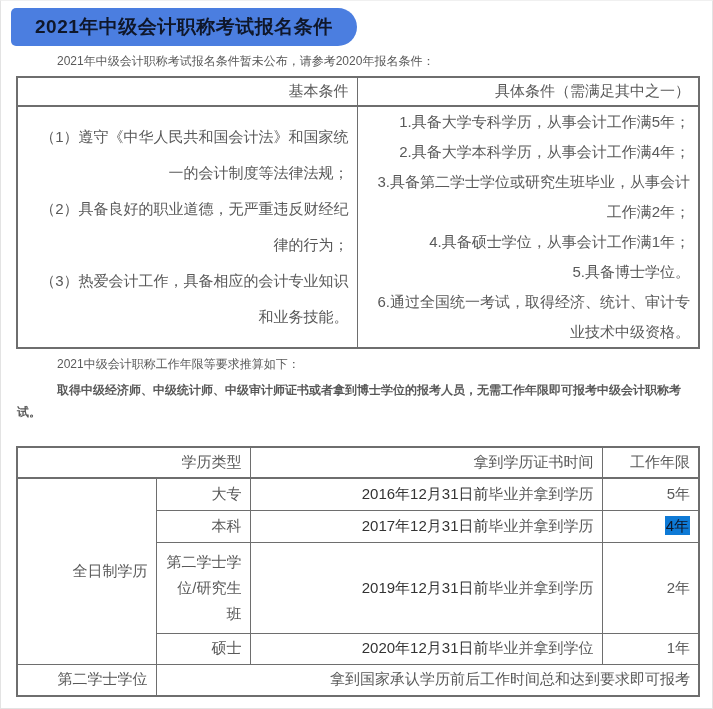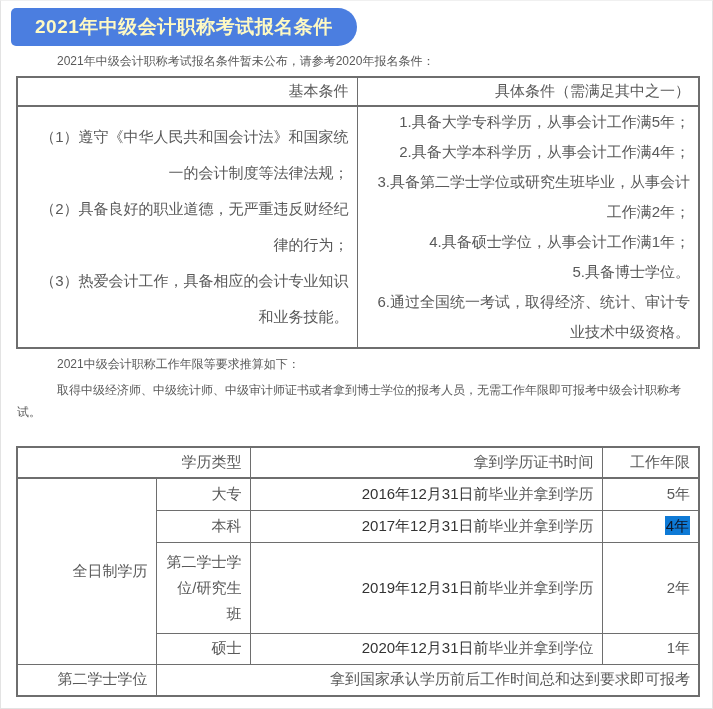--- a/index.html
+++ b/index.html
@@ -27,36 +27,36 @@
     border-bottom: 1px solid #e3e3e3;
     padding-top: 7px;
   }
   .title-banner {
     display: inline-block;
     margin-left: 10px;
     height: 38px;
     line-height: 38px;
     padding: 0 24px;
     background: var(--banner);
-    color: #fef9c3;
+    color: #0f172a;
     font-size: 19px;
     font-weight: bold;
     border-radius: 5px 19px 19px 5px;
     letter-spacing: 0.5px;
   }
   p.para {
     margin: 4px 16px;
     font-size: 12px;
     line-height: 22px;
     color: var(--text);
   }
   p.indent { text-indent: 40px; }
   .intro { margin-top: 17px; margin-bottom: 9px; }
   .work-intro { margin-top: 14px; }
-  .exemption { margin-top: 9px; line-height: 33px; margin-bottom: 0; }
+  .exemption { margin-top: 9px; line-height: 33px; margin-bottom: 0; font-weight: bold; }
 
   table {
     border-collapse: collapse;
     table-layout: fixed;
     margin-left: 15px;
     width: 682px;
     font-size: 15px;
     color: var(--text);
   }
   table, td, th {

